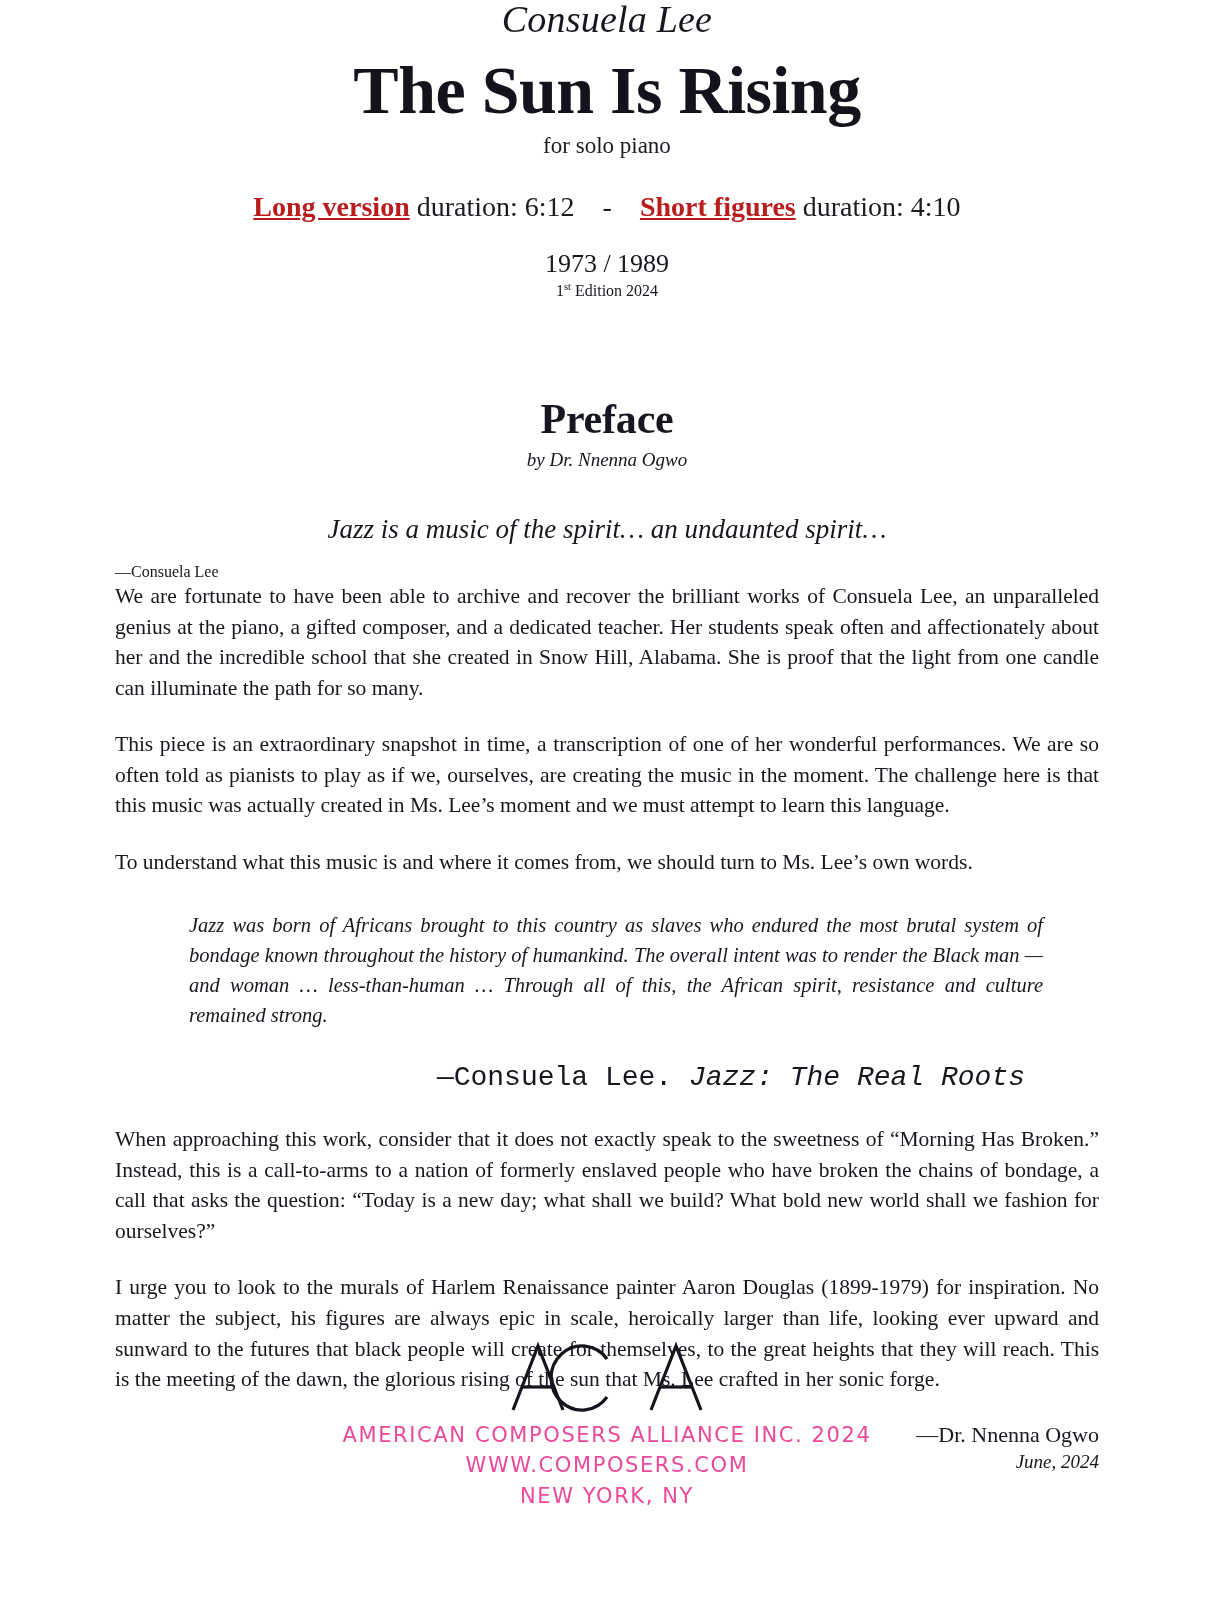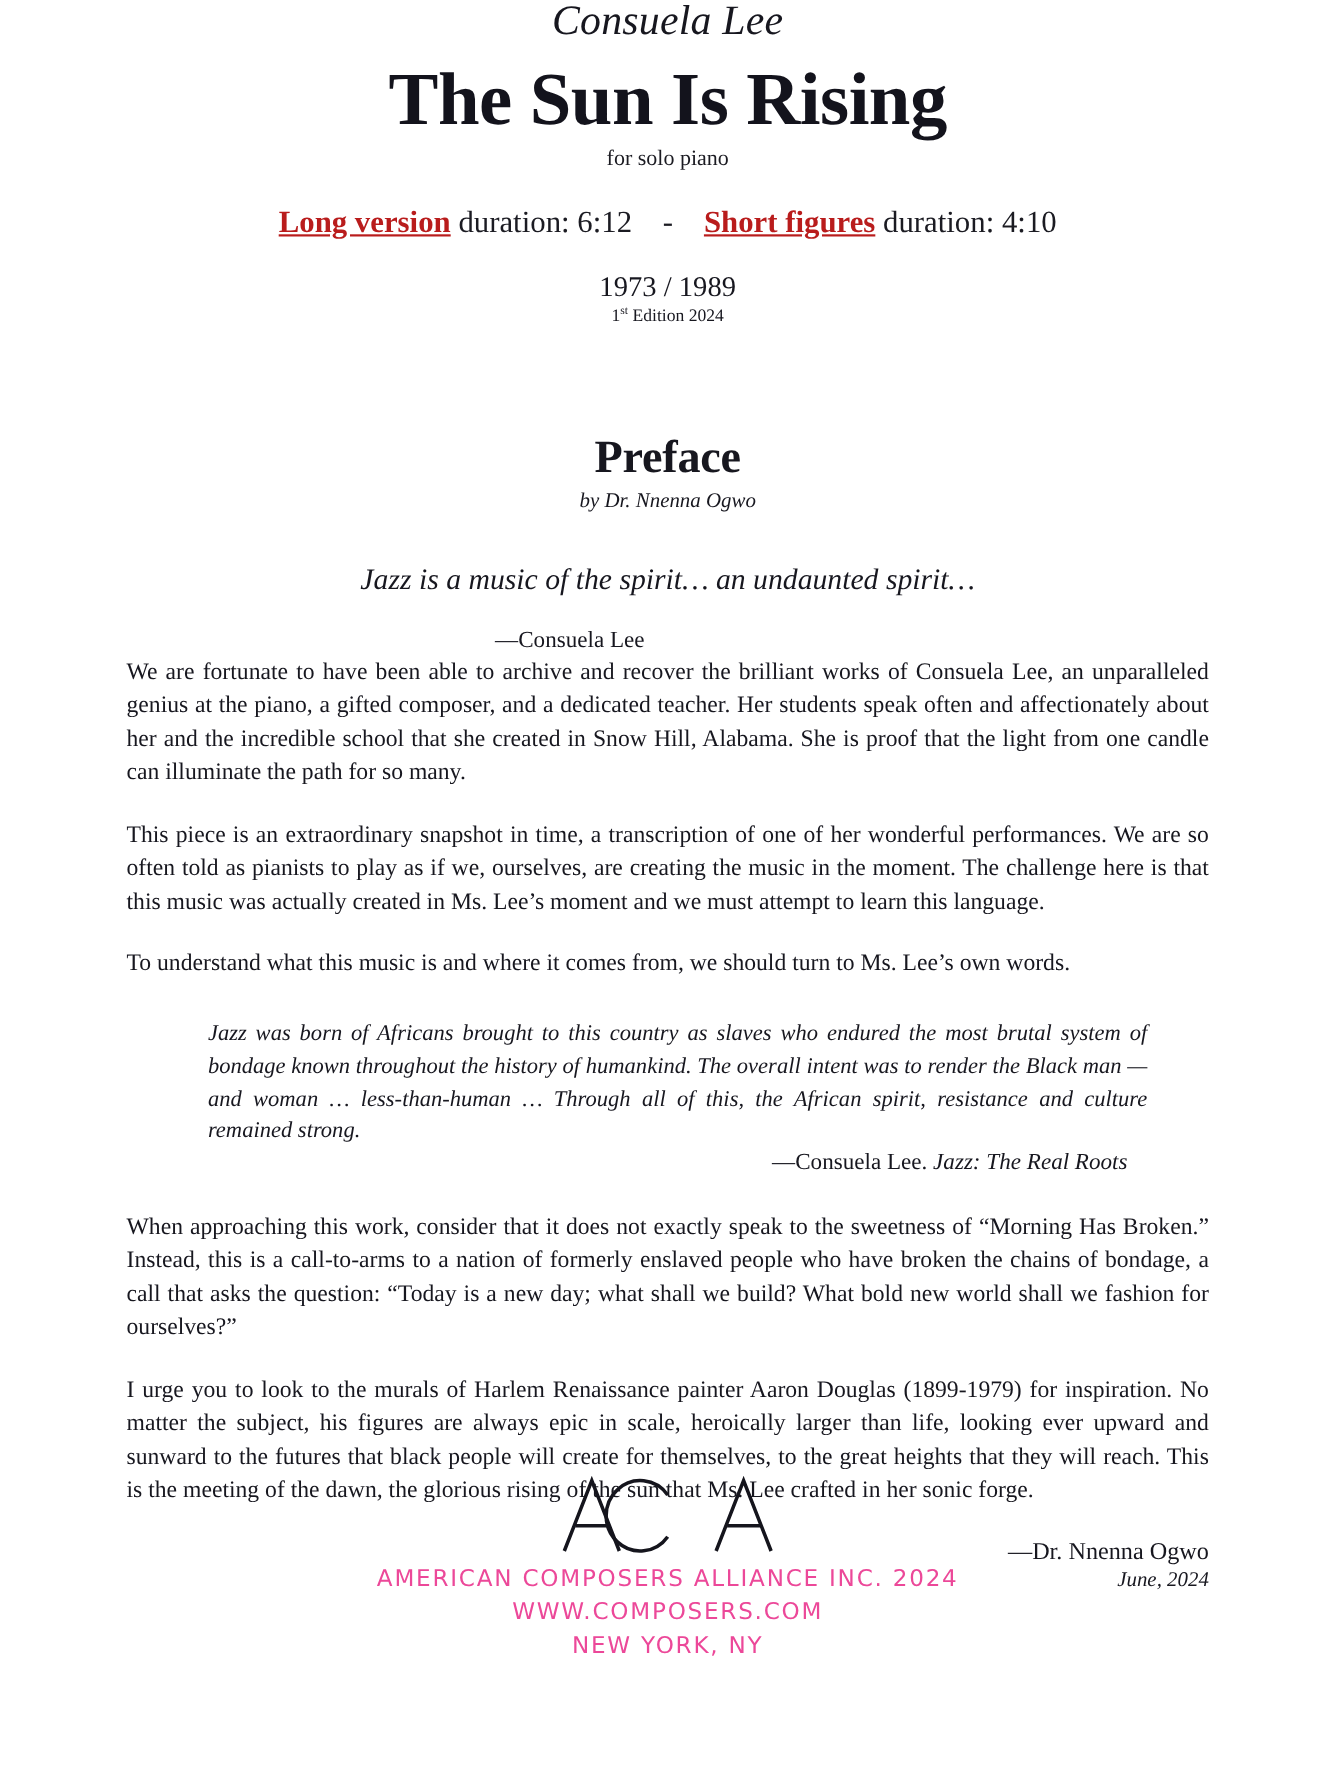--- a/index.html
+++ b/index.html
@@ -32,21 +32,21 @@
   }
   .work-title {
     font-weight: bold;
     font-size: 68px;
     line-height: 1.08;
     margin-top: 14px;
     letter-spacing: -0.5px;
     color: #13131c;
   }
   .subtitle {
-    font-size: 20px;
+    font-size: 23px;
     margin-top: 6px;
     line-height: 1.15;
     color: #1b1b22;
   }
   .durations {
     font-size: 28px;
     margin-top: 30px;
     line-height: 1.2;
     color: #1b1b22;
   }
@@ -96,23 +96,23 @@
   }
 
   .epigraph {
     text-align: center;
     font-style: italic;
     font-size: 27px;
     margin-top: 42px;
     line-height: 1.2;
   }
   .epigraph-attr {
-    text-align: center;
-    font-size: 21px;
-    margin-top: 27px;
+    text-align: left;
+    font-size: 16px;
+    margin-top: 16px;
     padding-right: 178px;
     line-height: 1.2;
   }
 
   
   .body-wrap {
     margin: 0 auto;
     width: 984px;
   }
   p.para {
@@ -127,23 +127,25 @@
 
   blockquote.pullquote {
     margin: 34px 56px 0 74px;
     font-style: italic;
     font-size: 20.5px;
     line-height: 1.46;
     text-align: justify;
   }
   .quote-attr {
     text-align: right;
-    font-size: 21px;
+    font-size: 28px;
+    margin-top: 30px;
     padding-right: 74px;
     line-height: 1.2;
+    font-family: Liberation Mono, monospace;
   }
   .quote-attr .worktitle { font-style: italic; }
 
   .signature {
     text-align: right;
     margin-top: 22px;
     line-height: 1.25;
   }
   .sig-name { font-size: 22px; }
   .sig-date { font-style: italic; font-size: 19px; margin-top: 2px; }

